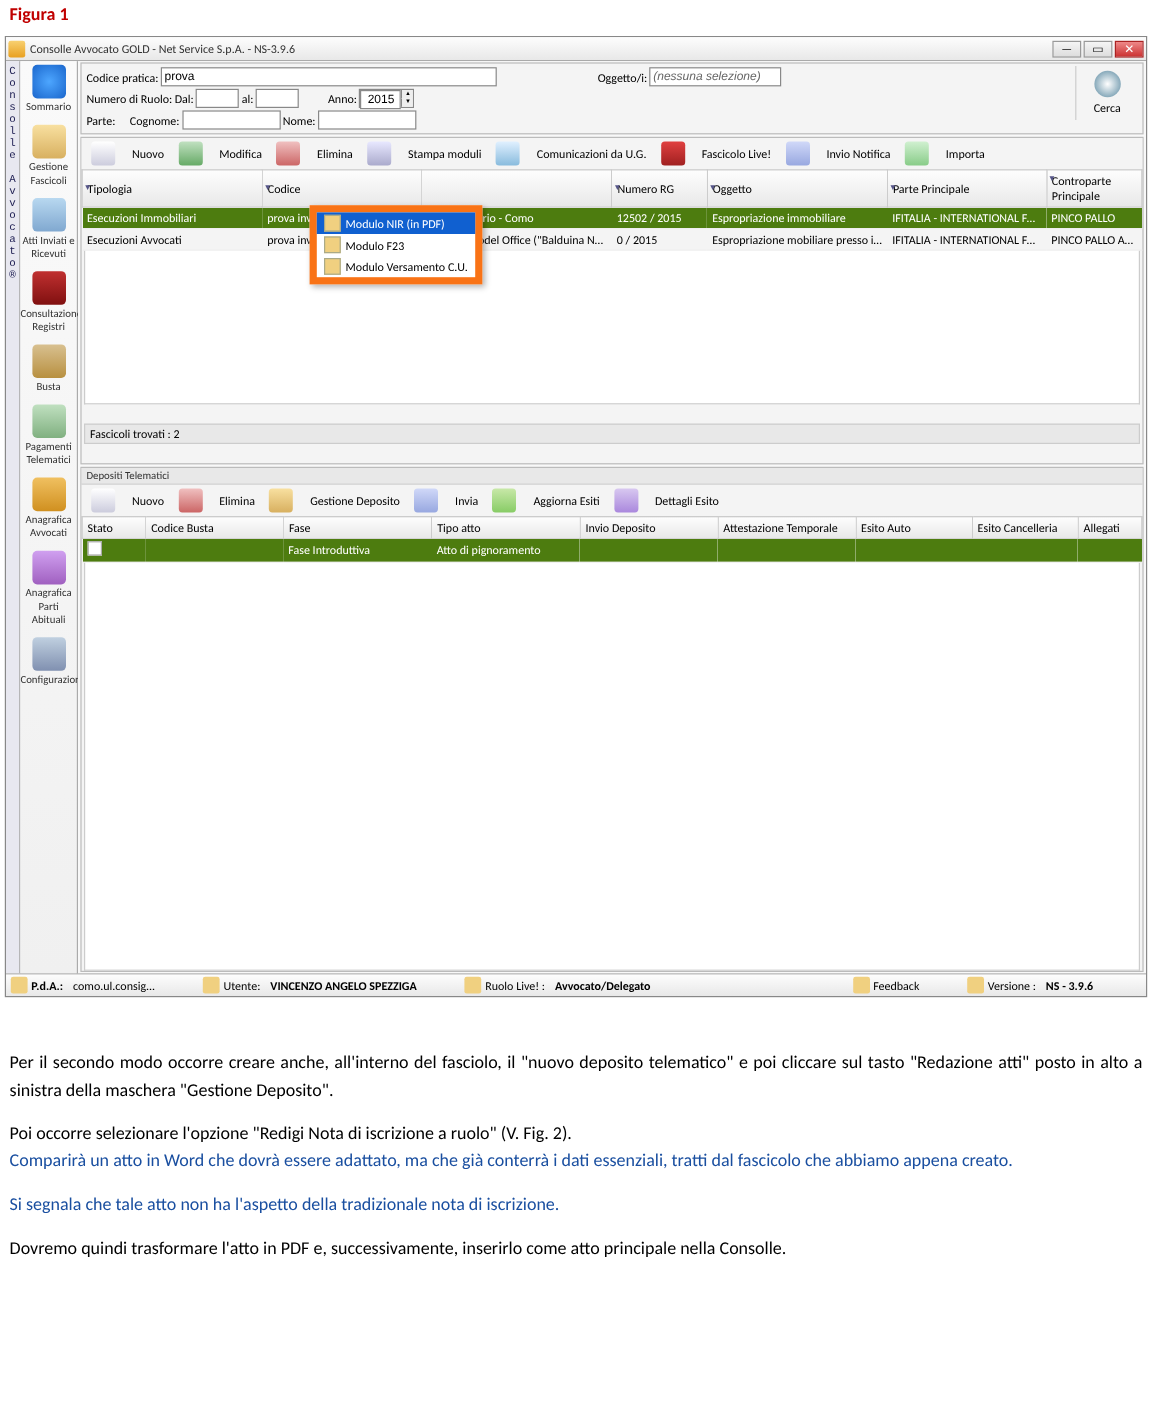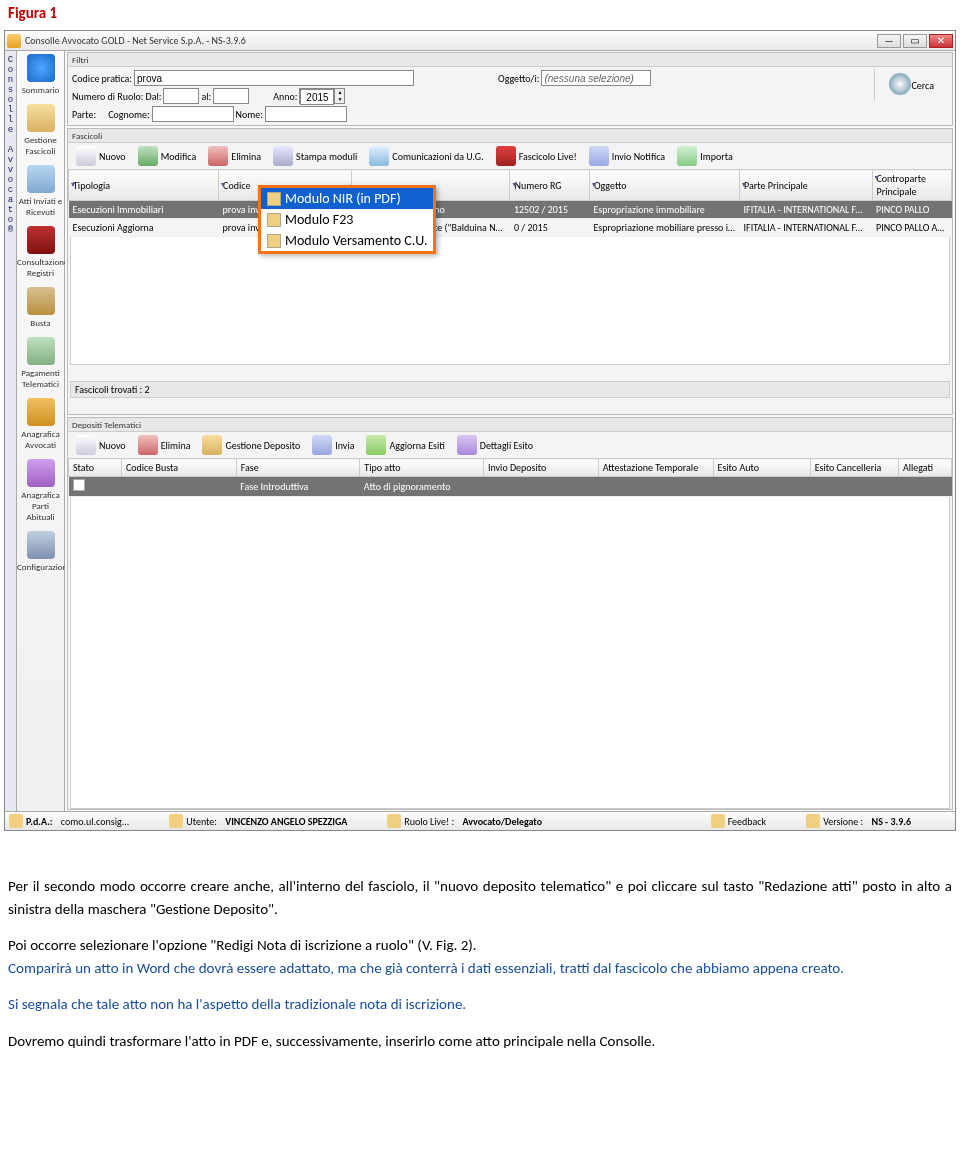--- a/index.html
+++ b/index.html
@@ -47,45 +47,45 @@
   .filtri-row input[type=text] { height: 16px; border: 1px solid #888; font-size: 10px; padding: 0 2px; }
   .in-long { width: 280px; }
   .in-sm { width: 36px; }
   .in-oggetto { width: 110px; font-style: italic; color: #666; }
   .in-med { width: 82px; }
   .spinner { display: inline-flex; border: 1px solid #888; height: 16px; }
   .spinner input { border: none; width: 34px; font-size: 10px; text-align: center; }
   .spinner .sp-btns { display: flex; flex-direction: column; width: 10px; }
   .spinner .sp-btns div { flex:1; font-size: 5px; text-align: center; background: #eee; border-left:1px solid #888; line-height: 7px; }
   
-  .cerca-area { display: flex; flex-direction: row; align-items: center; border-left: 1px solid #ccc; padding: 4px 14px; }
+  .cerca-area { display: flex; flex-direction: column; align-items: center; border-left: 1px solid #ccc; padding: 4px 14px; }
   .cerca-area .icon { width: 22px; height: 22px; border-radius: 50%; background: radial-gradient(circle,#fff,#8ab 70%,#568); margin-bottom: 2px; }
   
   .toolbar { display: flex; align-items: center; padding: 2px; background: #f4f4f4; }
-  .tool-btn { display: flex; align-items: center; gap: 3px; padding: 1px 6px; font-size: 10px; cursor: pointer; }
+  .tool-btn { display: flex; align-items: center; gap: 14px; padding: 1px 6px; font-size: 10px; cursor: pointer; }
   .tool-btn .ticon { width: 20px; height: 20px; border-radius: 3px; }
   .tc-new { background: linear-gradient(#fff,#ccd); }
   .tc-mod { background: linear-gradient(#c0e0c0,#6a6); }
   .tc-del { background: linear-gradient(#f0c0c0,#c66); }
   .tc-prn { background: linear-gradient(#e8e8ff,#aac); }
   .tc-com { background: linear-gradient(#e0f0ff,#8bd); }
   .tc-live { background: linear-gradient(#e04040,#a02020); }
   .tc-send { background: linear-gradient(#d0d8f8,#98a8e0); }
   .tc-imp { background: linear-gradient(#d0f0d0,#8c8); }
   .tc-gest { background: linear-gradient(#f8e0a0,#d8b060); }
   .tc-agg { background: linear-gradient(#c8e8a8,#8c6); }
   .tc-det { background: linear-gradient(#d8c8f0,#a8d); }
   
   .table { width: 100%; font-size: 10px; border-collapse: collapse; }
   .table th { text-align: left; font-weight: normal; background: linear-gradient(#fdfdfd,#e8e8e8); border: 1px solid #ccc; padding: 2px 4px; position: relative; }
   .table th .sort { position: absolute; left: 2px; color: #558; font-size: 8px; }
   .table td { padding: 2px 4px; border-bottom: 1px solid #eee; white-space: nowrap; overflow: hidden; text-overflow: ellipsis; }
-  .row-sel td { background: #737373; color: #fff; }
-  
-  .context-menu { position: absolute; background: #fff; border: 3px solid #f97316; box-shadow: 2px 2px 5px rgba(0,0,0,0.3); font-size: 14px; z-index: 10; }
+  .row-sel td { background: #4d7c0f; color: #fff; }
+  
+  .context-menu { position: absolute; background: #fff; border: 6px solid #f97316; box-shadow: 2px 2px 5px rgba(0,0,0,0.3); font-size: 10px; z-index: 10; }
   .context-menu .cm-item { display: flex; align-items: center; padding: 2px 6px; gap: 4px; white-space: nowrap; cursor: pointer; }
   .context-menu .cm-item.sel { background: #1060d0; color: #fff; }
   .context-menu .cm-icon { width: 14px; height: 14px; background: #f0d080; border: 1px solid #aa8; }
   
   .fasc-area { position: relative; }
   .table-fill { height: 128px; background: #fff; border: 1px solid #ccc; border-top: none; margin: 0 2px; }
   .status-strip { background: #e8e8e8; border: 1px solid #ccc; margin: 16px 2px; padding: 1px 4px; font-size: 10px; display: flex; }
   
   .dep-table-fill { flex: 1; background: #fff; border: 1px solid #ccc; border-top: none; margin: 0 2px; }
   
@@ -143,21 +143,20 @@
       <div class="nav-item"><div class="icon i-penale"></div><span>Busta</span></div>
       <div class="nav-item"><div class="icon i-pag"></div><span>Pagamenti Telematici</span></div>
       <div class="nav-item"><div class="icon i-anag"></div><span>Anagrafica Avvocati</span></div>
       <div class="nav-item"><div class="icon i-anag2"></div><span>Anagrafica Parti Abituali</span></div>
       <div class="nav-item"><div class="icon i-conf"></div><span>Configurazione</span></div>
     </div>
 
     <div class="main-panel">
 
       <div class="group-box">
-        <div class="group-title">Filtri</div>
         <div class="filtri-body">
           <div class="filtri-fields">
             <div class="filtri-row">
               <span class="lbl">Codice pratica:</span>
               <input type="text" class="in-long" value="prova" style="">
               <span style="width:80px"></span>
               <span class="lbl">Oggetto/i:</span>
               <input type="text" class="in-oggetto" value="(nessuna selezione)" style="">
             </div>
             <div class="filtri-row">
@@ -186,21 +185,20 @@
             </div>
           </div>
           <div class="cerca-area">
             <div class="icon"></div>
             <span>Cerca</span>
           </div>
         </div>
       </div>
 
       <div class="group-box fasc-area">
-        <div class="group-title">Fascicoli</div>
         <div class="toolbar">
           <div class="tool-btn">
               <div class="ticon tc-new"></div>
               <span>Nuovo</span>
             </div>
           <div class="tool-btn">
               <div class="ticon tc-mod"></div>
               <span>Modifica</span>
             </div>
           <div class="tool-btn">
@@ -253,21 +251,21 @@
             <tr class="row-sel">
               <td>Esecuzioni Immobiliari</td>
                 <td>prova invio titoli re IM</td>
                 <td>nale Ordinario - Como</td>
                 <td>12502 / 2015</td>
                 <td>Espropriazione immobiliare</td>
                 <td>IFITALIA - INTERNATIONAL FACTORS ITALIA S...</td>
                 <td>PINCO PALLO</td>
             </tr>
             <tr>
-              <td>Esecuzioni Aggiorna</td>
+              <td>Esecuzioni Avvocati</td>
                 <td>prova invio titoli RE MO</td>
                 <td>unale di Model Office ("Balduina New")</td>
                 <td>0 / 2015</td>
                 <td>Espropriazione mobiliare presso il debitore</td>
                 <td>IFITALIA - INTERNATIONAL FACTORS ITALIA S...</td>
                 <td>PINCO PALLO ASSOCIATION</td>
             </tr>
           </tbody>
         </table>
         <div class="table-fill"></div>

